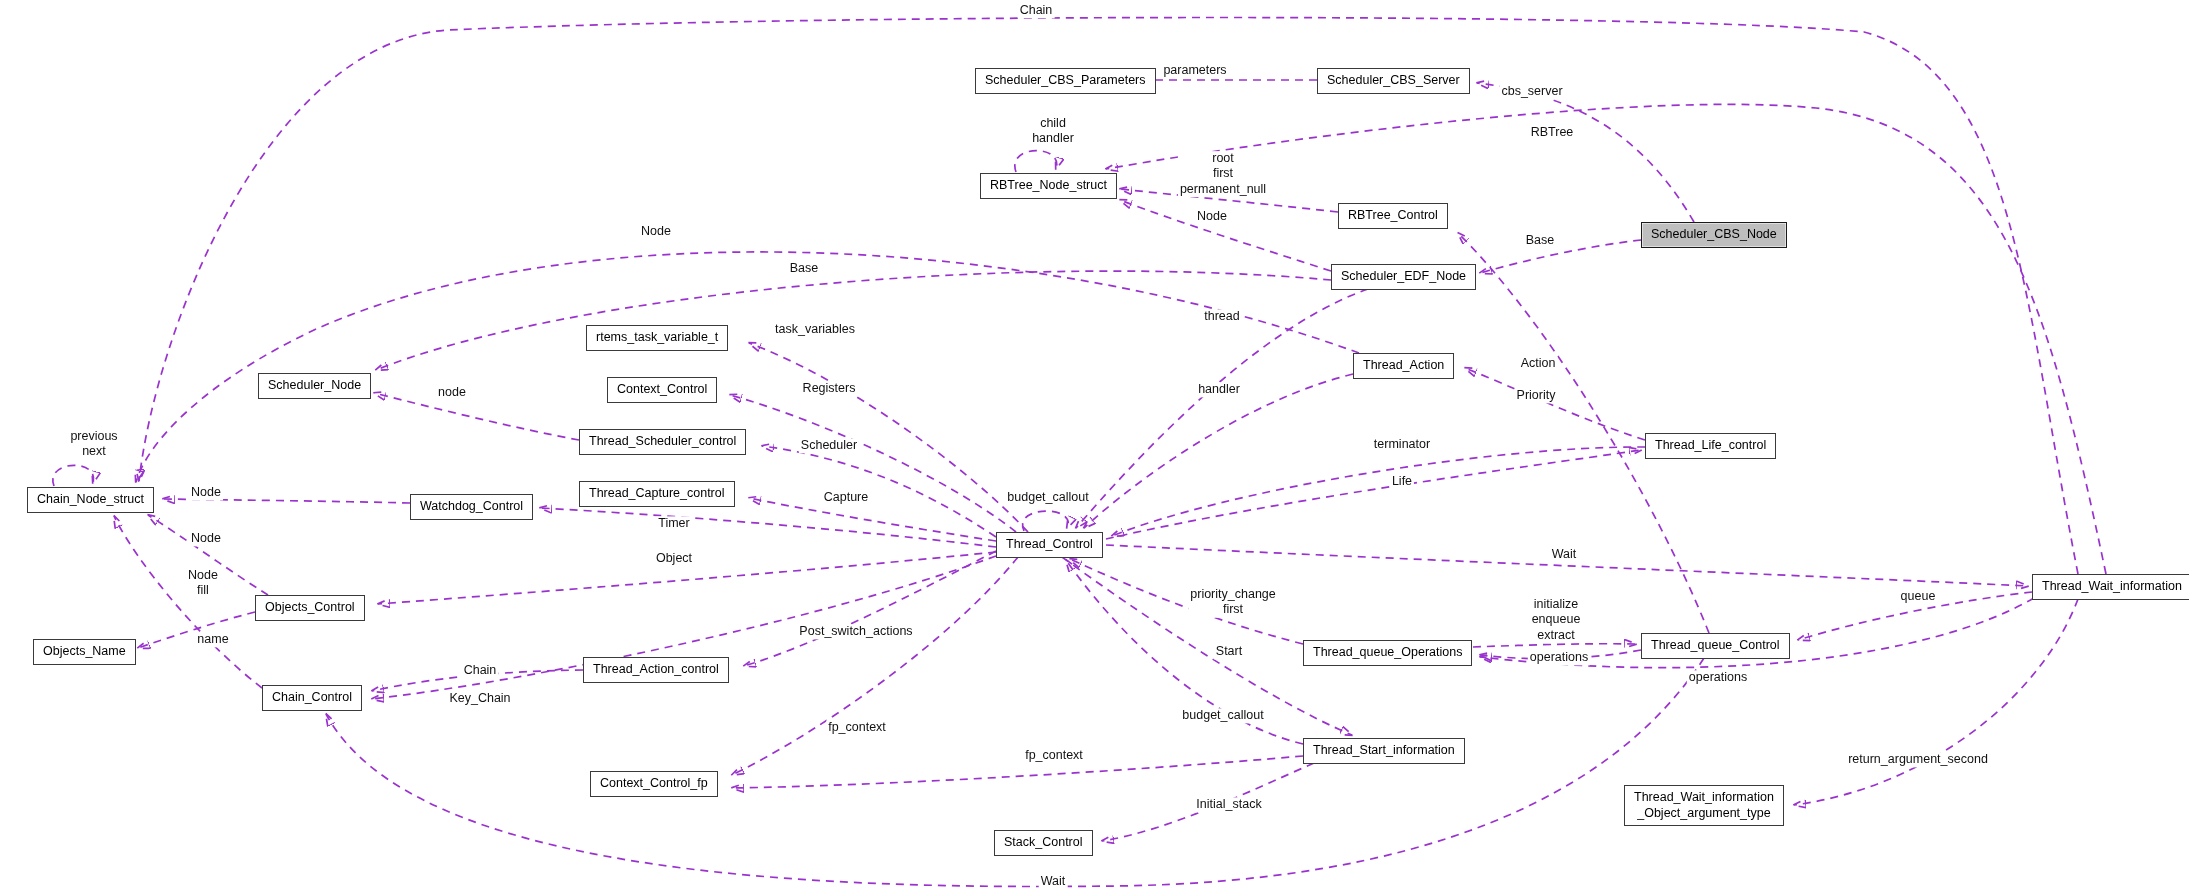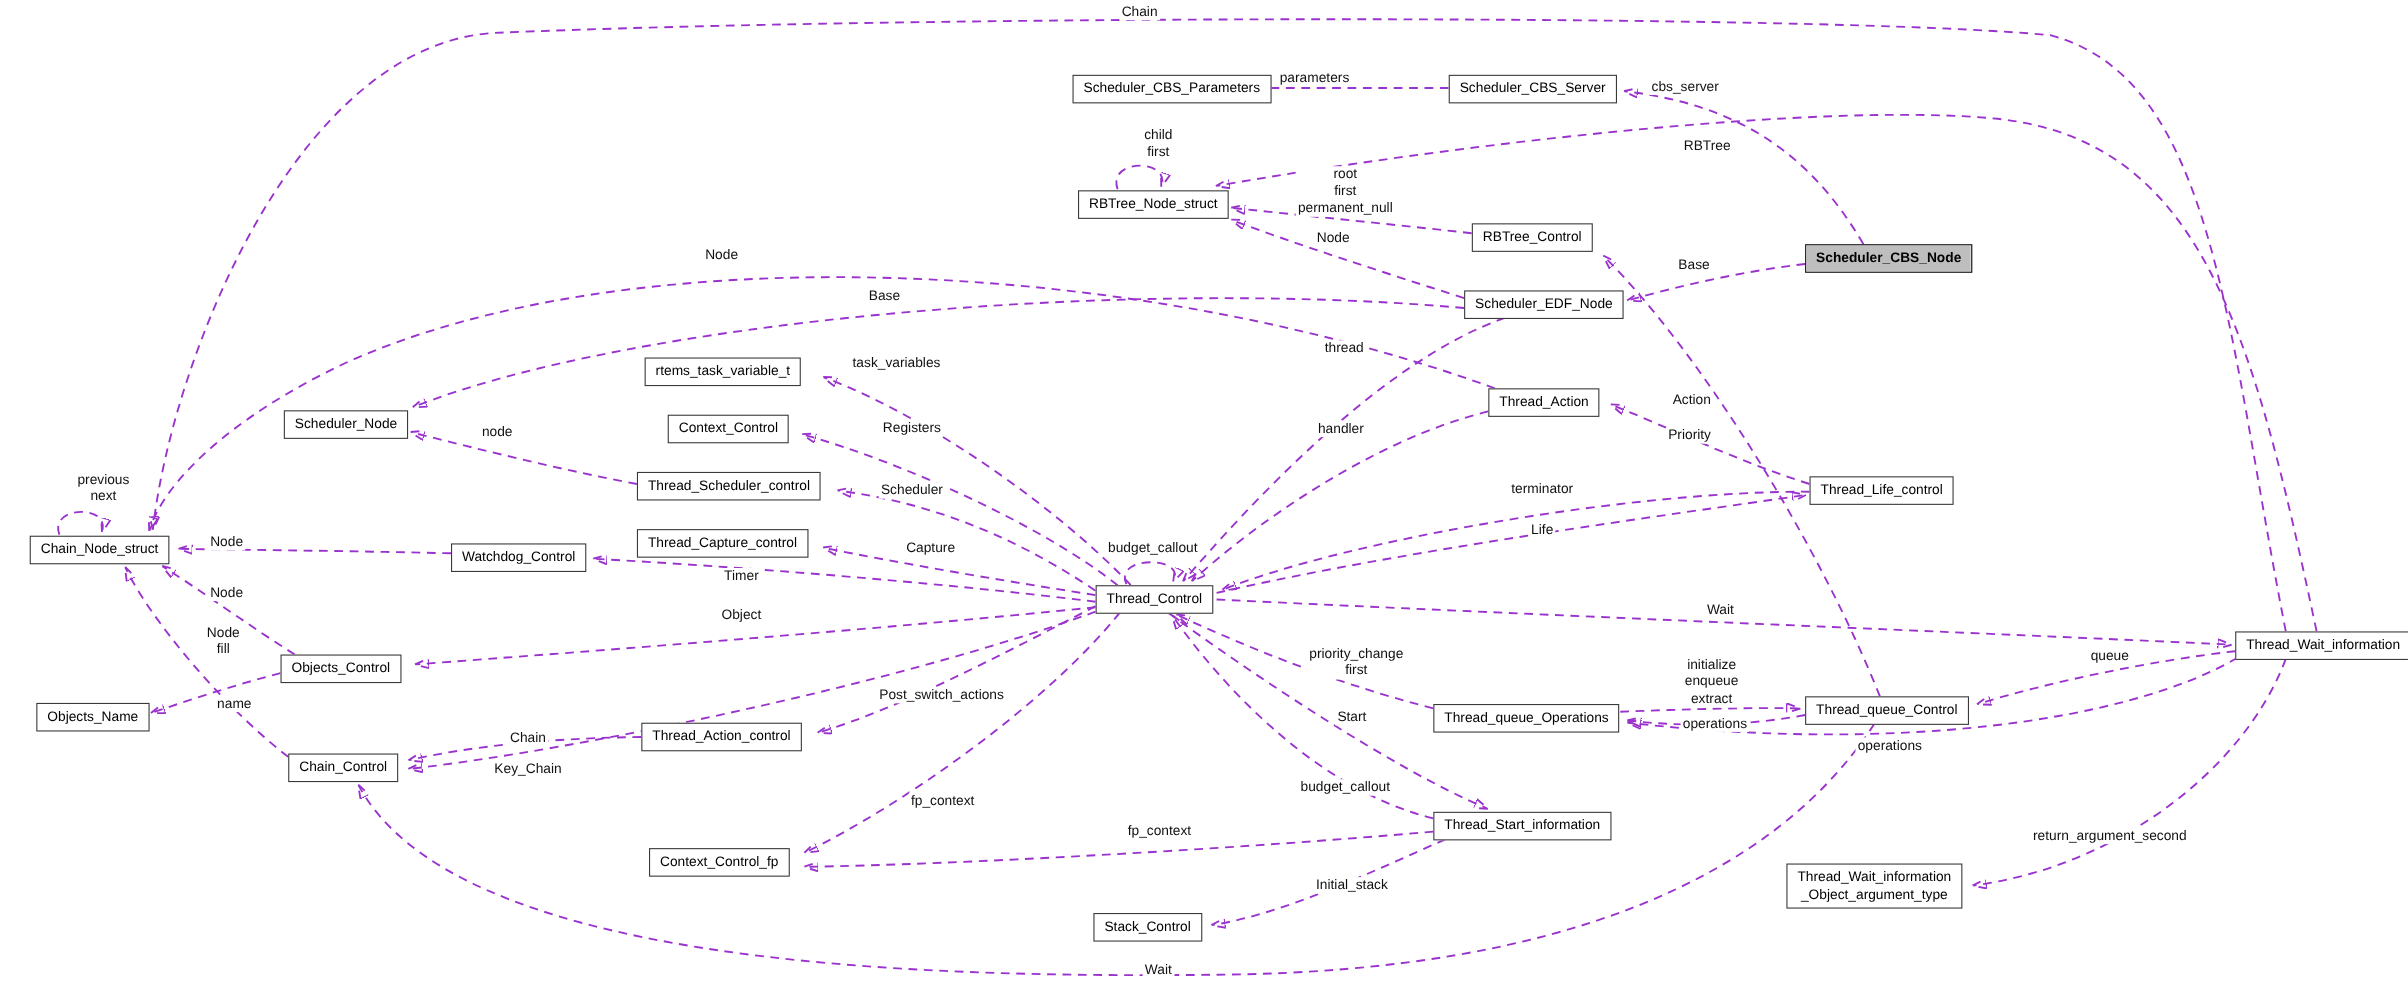--- a/index.html
+++ b/index.html
@@ -6,21 +6,21 @@
   .stage{position:relative;width:2189px;height:895px;background:#ffffff;overflow:hidden;
          font-family:"Liberation Sans", sans-serif;margin-left:16px;}
   .edges{position:absolute;left:0;top:0;width:2189px;height:895px;}
   .edges path{fill:none;stroke:#9a32cd;stroke-width:1.7;stroke-dasharray:8 6;}
   .edge-label{position:absolute;transform:translate(-50%,-50%);background:#ffffff;
               color:#111;font-size:12.5px;line-height:1.22;padding:0 2px;white-space:pre-line;
               text-align:center;}
   .node{position:absolute;background:#ffffff;border:1.5px solid #3a3a3a;color:#000;
         font-size:12.5px;line-height:1.25;padding:4px 9px;white-space:pre-line;text-align:center;
         box-shadow:0 0 0 0.5px #fff inset;}
-  .node.highlighted{background:#bebebe;border-color:#1a1a1a;font-weight:bold;}
+  .node.highlighted{background:#bebebe;border-color:#1a1a1a;}
 </style>
 </head>
 <body>
 
 <div class="stage">
 
   <svg class="edges" width="2189" height="895" viewBox="0 0 2189 895">
     <defs>
       <marker id="ah" markerUnits="userSpaceOnUse" markerWidth="15" markerHeight="11" refX="12" refY="5" orient="auto">
         <path d="M0,0.6 L13,5 L0,9.4 Z" fill="#9a32cd" stroke="none"></path>
@@ -69,23 +69,23 @@
     <path marker-end="url(#ah)" d="M 246 688 C 186 642, 120 562, 98 516"></path>
     <path marker-end="url(#ah)" d="M 394 503 C 310 501, 222 500, 147 499"></path>
     <path marker-end="url(#ah)" d="M 38 486 C 28 460, 84 458, 77 483"></path>
     <path marker-end="url(#ah)" d="M 1688 658 C 1596 800, 1400 882, 1100 886 C 790 890, 396 874, 310 714"></path>
     <path marker-end="url(#ah)" d="M 2062 599 C 2024 700, 1908 788, 1778 805"></path>
   </svg>
 
   <div id="labels-layer">
       <div class="edge-label" style="left: 1020px; top: 11px;">Chain</div>
       <div class="edge-label" style="left: 1179px; top: 71px;">parameters</div>
-      <div class="edge-label" style="left: 1516px; top: 79px;">cbs_server</div>
+      <div class="edge-label" style="left: 1516px; top: 92px;">cbs_server</div>
       <div class="edge-label" style="left: 1037px; top: 131px;">child
-first</div>
+handler</div>
       <div class="edge-label" style="left: 1536px; top: 133px;">RBTree</div>
       <div class="edge-label" style="left: 1207px; top: 174px;">root
 first
 permanent_null</div>
       <div class="edge-label" style="left: 1196px; top: 217px;">Node</div>
       <div class="edge-label" style="left: 1524px; top: 241px;">Base</div>
       <div class="edge-label" style="left: 1206px; top: 317px;">thread</div>
       <div class="edge-label" style="left: 640px; top: 232px;">Node</div>
       <div class="edge-label" style="left: 788px; top: 269px;">Base</div>
       <div class="edge-label" style="left: 799px; top: 330px;">task_variables</div>

